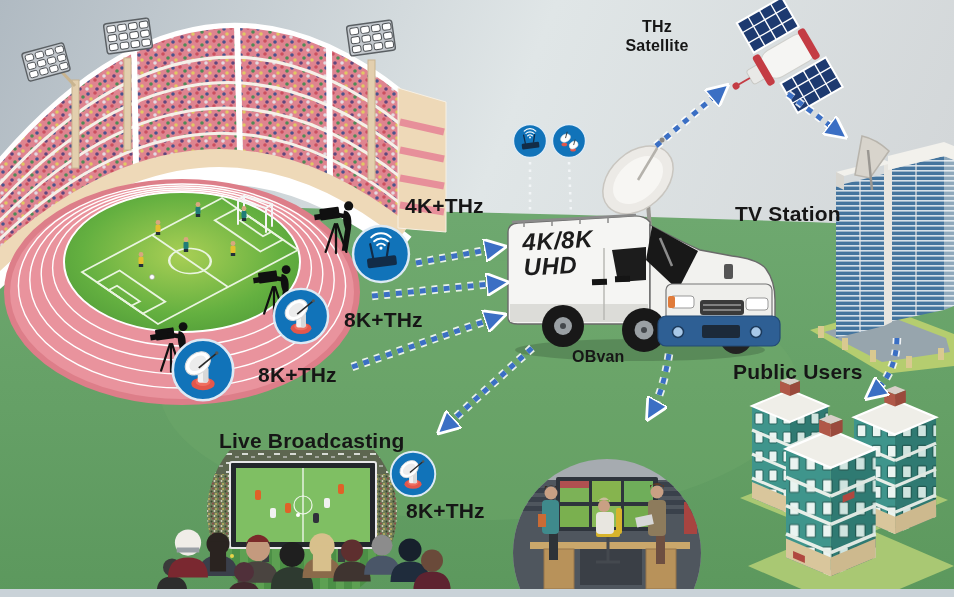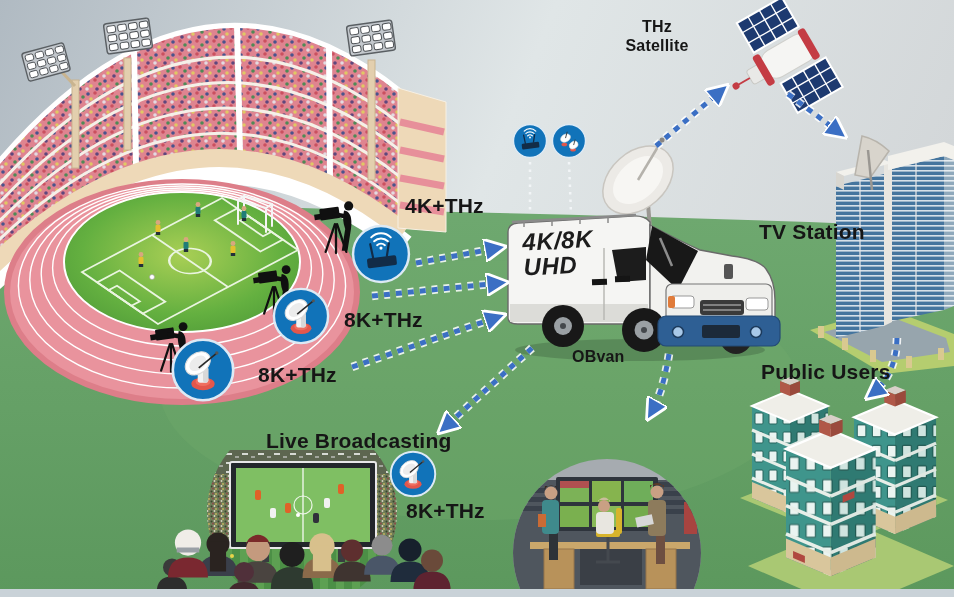--- a/index.html
+++ b/index.html
@@ -640,22 +640,22 @@
   <rect x="0" y="589" width="954" height="8" fill="#c9d2d8"></rect>
 </svg>
 
 <div class="lbl" id="lbl-4k" style="left:392px;top:194px;margin-left:13px;">4K+THz</div>
 <div class="lbl" style="left:344px;top:308px;">8K+THz</div>
 <div class="lbl" style="left:258px;top:363px;">8K+THz</div>
 <div class="lbl lbl-center" id="lbl-satellite" style="left:592px;top:18px;width:130px;">
   <span>THz</span><br>
   <span>Satellite</span>
 </div>
-<div class="lbl" style="left:735px;top:220px;margin-left:24px;">TV Station</div>
+<div class="lbl" style="left:735px;top:202px;">TV Station</div>
 <div class="lbl" style="left:572px;top:348px;font-size:16px;">OBvan</div>
-<div class="lbl" style="left:733px;top:360px;margin-left:28px;">Public Users</div>
-<div class="lbl" style="left:219px;top:429px;margin-left:47px;">Live Broadcasting</div>
+<div class="lbl" style="left:733px;top:360px;">Public Users</div>
+<div class="lbl" style="left:219px;top:429px;">Live Broadcasting</div>
 <div class="lbl" style="left:406px;top:499px;">8K+THz</div>
 <div id="van-text">
   <span>4K/8K</span><br>
   <span>UHD</span>
 </div>
 </div>
 
 </body></html>

